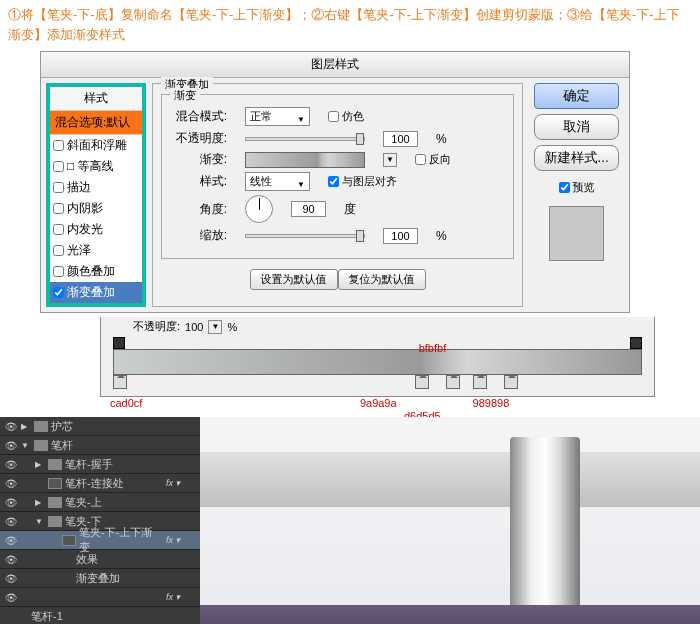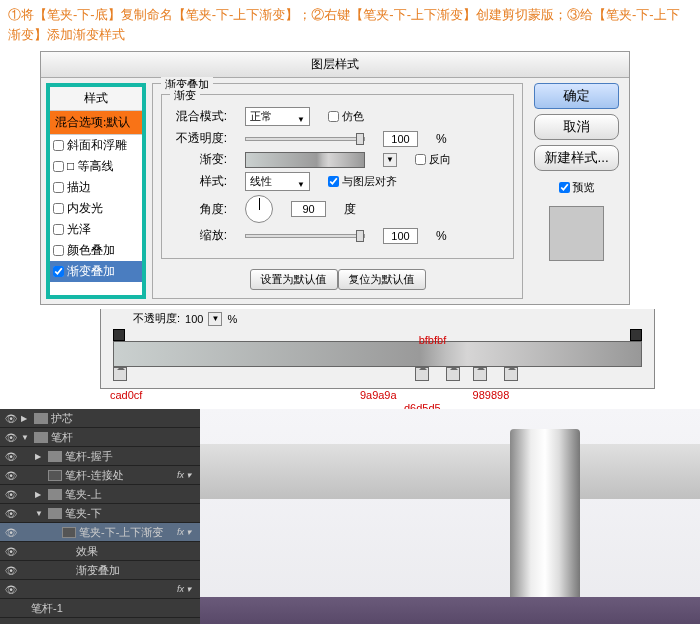--- a/index.html
+++ b/index.html
@@ -49,21 +49,21 @@
     .layers-panel { width: 200px; background: #3a3a3a; color: #ccc; font-size: 11px; overflow: hidden; }
     .layer-row { display: flex; align-items: center; padding: 2px 4px; border-bottom: 1px solid #222; gap: 3px; height: 19px; }
     .layer-row.selected { background: #5a6d85; }
     .eye { width: 14px; text-align: center; font-size: 10px; }
     .toggle { width: 10px; font-size: 8px; }
     .folder-ico { width: 14px; height: 11px; background: #888; display: inline-block; }
     .layer-ico { width: 14px; height: 11px; background: #555; border: 1px solid #888; display: inline-block; }
     .indent-1 { padding-left: 14px; }
     .indent-2 { padding-left: 28px; }
     .indent-3 { padding-left: 42px; }
-    .fx { margin-left: auto; font-style: italic; font-size: 9px; margin-right: 5px; }
+    .fx { margin-left: auto; font-style: italic; font-size: 9px; margin-right: 16px; }
     .preview-area { flex: 1; background: linear-gradient(180deg, #f5f5f8 0%, #e8e8ec 100%); position: relative; }
     .metal-bar { position: absolute; right: 0; top: 35px; width: 100%; height: 55px; background: linear-gradient(180deg, #e0e0e0, #c0c0c0); }
     .metal-clip { position: absolute; right: 120px; top: 20px; width: 70px; height: 180px; background: linear-gradient(90deg, #888, #eee 30%, #fff 50%, #ddd 70%, #777); border-radius: 4px; }
     .purple-bar { position: absolute; bottom: 30px; right: 0; width: 100%; height: 50px; background: linear-gradient(180deg, #6a5a7a, #4a3a5a); }
   </style>
 </head>
 <body>
 
 <div class="instructions">①将【笔夹-下-底】复制命名【笔夹-下-上下渐变】；②右键【笔夹-下-上下渐变】创建剪切蒙版；③给【笔夹-下-上下渐变】添加渐变样式</div>
 
@@ -78,20 +78,24 @@
             <input type="checkbox" style="">
             <span>斜面和浮雕</span>
           </div>
           <div class="style-item">
             <input type="checkbox" style="">
             <span>□ 等高线</span>
           </div>
           <div class="style-item">
             <input type="checkbox" style="">
             <span>描边</span>
+          </div>
+          <div class="style-item">
+            <input type="checkbox" style="">
+            <span>内阴影</span>
           </div>
           <div class="style-item">
             <input type="checkbox" style="">
             <span>内发光</span>
           </div>
           <div class="style-item">
             <input type="checkbox" style="">
             <span>光泽</span>
           </div>
           <div class="style-item">

